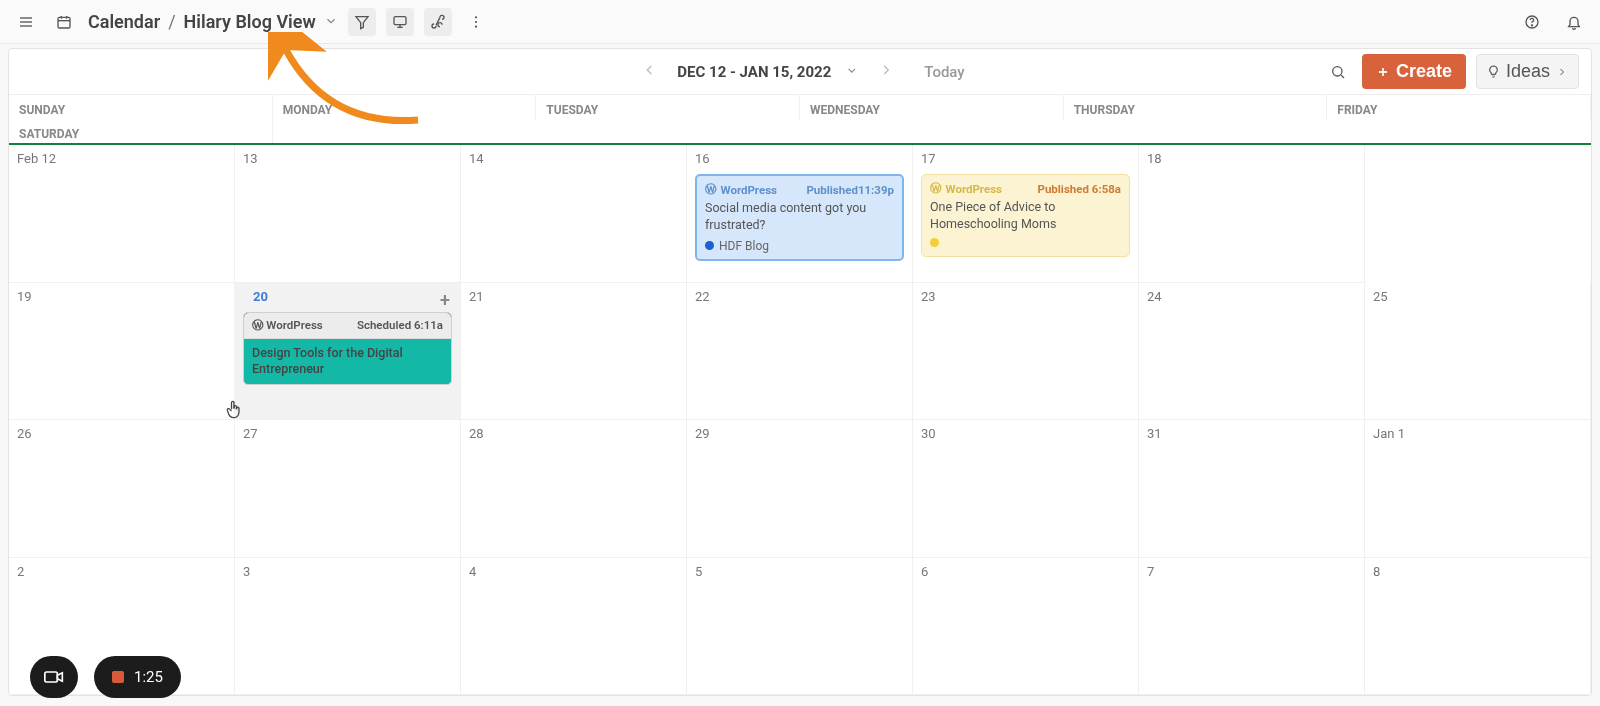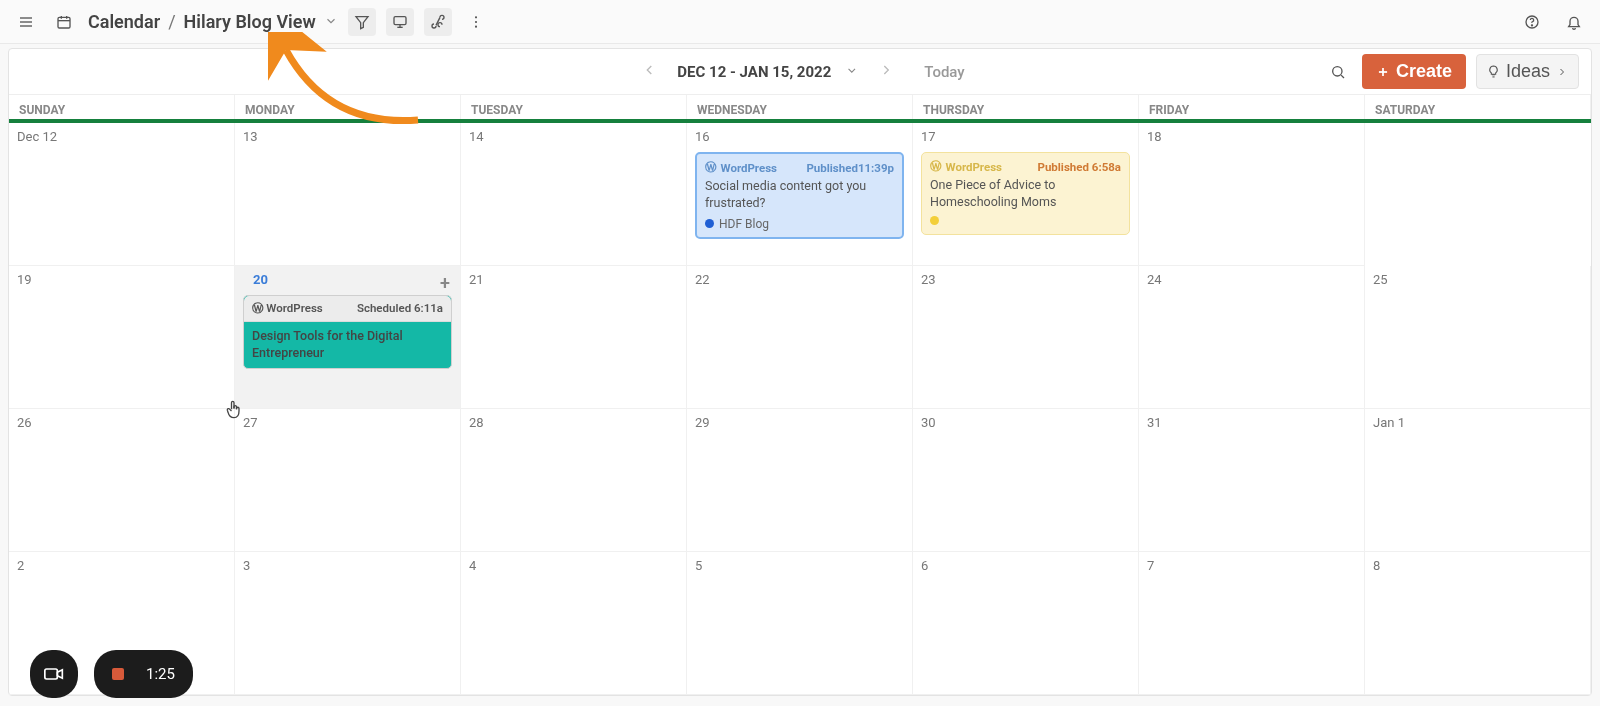--- a/index.html
+++ b/index.html
@@ -71,21 +71,21 @@
     padding: 7px 14px; font-weight: 600; font-size: 18px; display: inline-flex; align-items: center; gap: 6px;
     cursor: pointer;
   }
   .ideas-btn {
     background: #f4f4f4; border: 1px solid #e2e2e2; border-radius: 4px;
     padding: 6px 10px; font-size: 18px; color: #555; display: inline-flex; align-items: center; gap: 6px;
     cursor: pointer;
   }
 
   
-  .headrow { display: grid; grid-template-columns: repeat(7, 1fr); border-bottom: 4px solid #15803d; }
+  .headrow { display: grid; grid-template-columns: repeat(6, 1fr); border-bottom: 2px solid #15803d; }
   .headcell {
     padding: 8px 10px 2px 10px; font-size: 12px; font-weight: 700; color: #888; text-transform: uppercase;
     border-right: 1px solid #f0f0f0;
   }
   .weeks { flex: 1; display: flex; flex-direction: column; }
   .weekrow { display: grid; grid-template-columns: repeat(7, 1fr); flex: 1; }
   .cell {
     border-right: 1px solid #f0f0f0; border-bottom: 1px solid #f0f0f0;
     padding: 6px 8px; position: relative; min-height: 0;
   }
@@ -121,22 +121,22 @@
   
   .arrow {
     position: absolute; left: 268px; top: 32px; pointer-events: none; z-index: 50;
   }
 
   
   .floater {
     position: fixed; left: 30px; bottom: 8px; display: flex; gap: 16px; align-items: center; z-index: 60;
   }
   .pill {
-    background: #1c1c1c; color: #fff; border-radius: 22px; height: 48px;
-    display: inline-flex; align-items: center; justify-content: center; padding: 0 18px; font-size: 15px; gap: 22px;
+    background: #1c1c1c; color: #fff; border-radius: 22px; height: 42px;
+    display: inline-flex; align-items: center; justify-content: center; padding: 0 18px; font-size: 15px; gap: 10px;
   }
   .pill.small { padding: 0 14px; }
   .sq { width: 12px; height: 12px; background: #d85a3a; display:inline-block; border-radius:2px;}
 
   
   .handcursor { position:absolute; left:215px; top:350px; z-index:40; font-size:18px; color:#555; }
 </style>
 </head>
 <body>
 
@@ -269,21 +269,21 @@
     <div class="headcell">WEDNESDAY</div>
     <div class="headcell">THURSDAY</div>
     <div class="headcell">FRIDAY</div>
     <div class="headcell">SATURDAY</div>
   </div>
 
   <div class="weeks">
 
     <div class="weekrow">
       <div class="cell">
-          <div class="daynum">Dec 12</div>
+          <div class="daynum">Feb 12</div>
         </div>
       <div class="cell">
           <div class="daynum">13</div>
         </div>
       <div class="cell">
           <div class="daynum">14</div>
         </div>
       <div class="cell">
         <div class="daynum">16</div>
         <div class="card blue">

